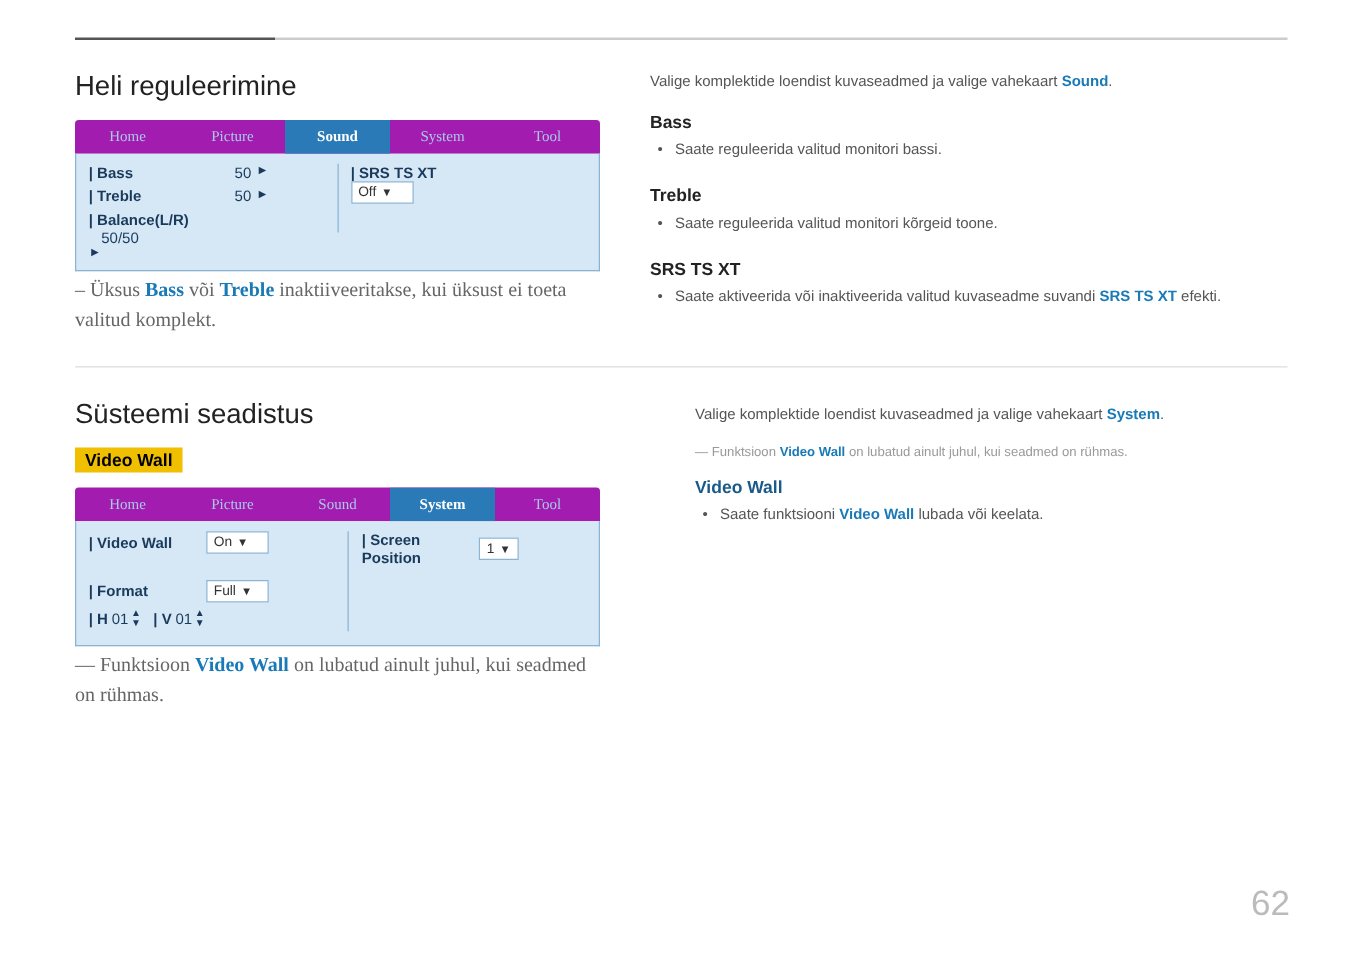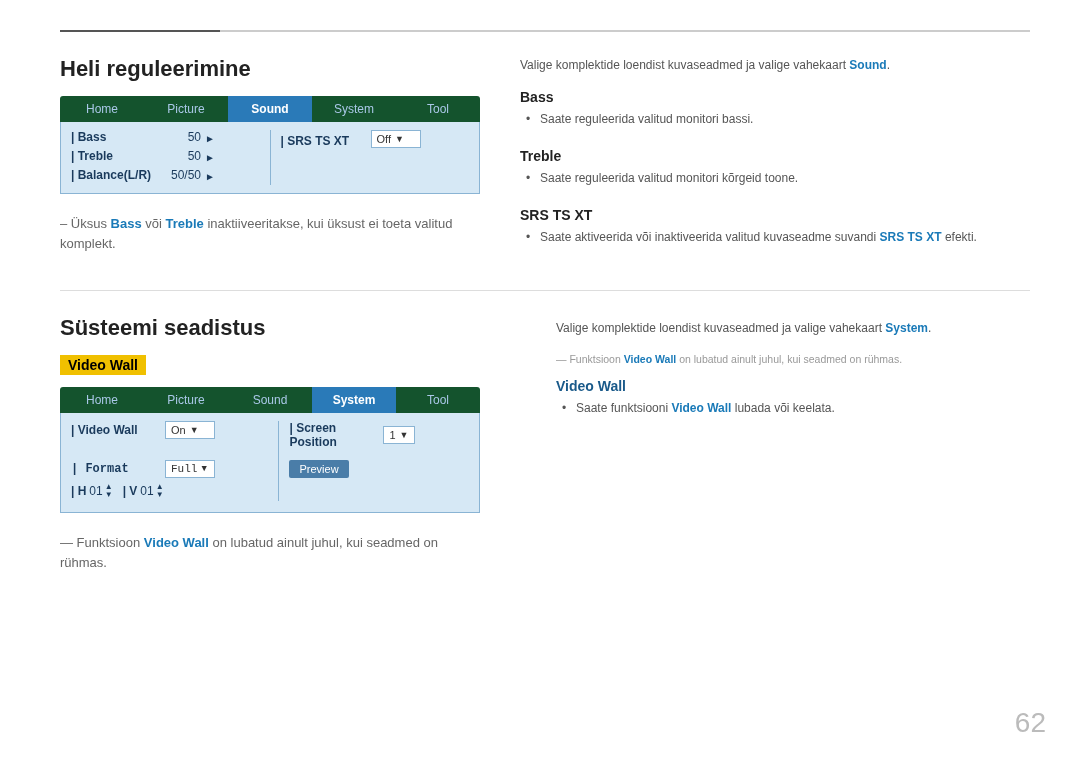--- a/index.html
+++ b/index.html
@@ -40,32 +40,33 @@
     }
 
     .right-col {
       flex: 1;
       padding-top: 0;
     }
 
     
     .section-title {
       font-size: 22px;
-      font-weight: bold;
+      font-weight: normal;
       color: #222;
       margin-bottom: 14px;
     }
 
     
     .menu-bar {
       display: flex;
-      background: #14532d;
+      background: #a21caf;
       border-radius: 3px 3px 0 0;
       overflow: hidden;
       width: 100%;
+      font-family: Liberation Serif, serif;
     }
 
     .menu-item {
       flex: 1;
       text-align: center;
       padding: 6px 0;
       font-size: 12px;
       color: #aac8e8;
       cursor: pointer;
     }
@@ -79,27 +80,27 @@
     
     .panel-content {
       background: #d6e8f5;
       border: 1px solid #8ab4d4;
       border-top: none;
       padding: 8px 10px;
     }
 
     .panel-row {
       display: flex;
-      align-items: flex-end;
+      align-items: flex-start;
       margin-bottom: 5px;
       font-size: 12px;
       color: #1a3a5c;
     }
 
-    .panel-row:last-child { margin-bottom: 0; }
+    .panel-row:last-child { margin-bottom: 0; flex-direction: column; }
 
     .panel-label {
       width: 90px;
       font-weight: bold;
     }
 
     .panel-value {
       width: 40px;
       text-align: right;
       margin-right: 4px;
@@ -132,24 +133,25 @@
       min-width: 50px;
     }
 
     .panel-dropdown .dd-arrow {
       margin-left: 4px;
       font-size: 9px;
     }
 
     
     .note-text {
-      font-size: 13px;
+      font-size: 16px;
       color: #666;
-      margin-top: 20px;
+      margin-top: 4px;
       line-height: 1.5;
+      font-family: Liberation Serif, serif;
     }
 
     .note-text .bold-blue {
       font-weight: bold;
       color: #1a7ab8;
     }
 
     
     .right-section {
       margin-bottom: 20px;
@@ -288,21 +290,21 @@
 
     .note-italic.small-line {
       font-size: 10.5px;
       color: #999;
     }
 
     
     .page-number {
       position: absolute;
       bottom: 24px;
-      right: 34px;
+      right: 48px;
       font-size: 28px;
       color: #bbb;
       font-weight: 300;
     }
   </style>
 </head>
 <body>
 
 <div class="page-container">
 
@@ -406,21 +408,21 @@
       <div class="panel-content">
         <div style="display:flex;">
           <div style="flex:1.1;">
             <div class="panel-row2">
               <span class="panel-label2">| Video Wall</span>
               <div class="panel-dropdown" style="margin-left:4px;">
                 <span>On</span>
                 <span class="dd-arrow">▼</span>
               </div>
             </div>
-            <div class="panel-row2" style="margin-top:21px;font-family:Liberation Mono, monospace;">
+            <div class="panel-row2" style="margin-top:21px;">
               <span class="panel-label2">| Format</span>
               <div class="panel-dropdown" style="margin-left:4px;">
                 <span>Full</span>
                 <span class="dd-arrow">▼</span>
               </div>
             </div>
             <div class="panel-row2" style="margin-top:5px;">
               <span style="font-weight:bold;font-size:12px;margin-right:3px;">| H</span>
               <div class="spinner-val">
                 <span>01</span>
@@ -441,23 +443,20 @@
           </div>
           <div class="panel-sep2"></div>
           <div class="panel-right2">
             <div class="panel-row2">
               <span class="panel-label2">| Screen Position</span>
               <div class="panel-dropdown" style="margin-left:4px;min-width:30px;">
                 <span>1</span>
                 <span class="dd-arrow">▼</span>
               </div>
             </div>
-            <div style="margin-top:10px;">
-              <button class="preview-btn">Preview</button>
-            </div>
           </div>
         </div>
       </div>
 
       
       <div class="note-text">
         <span>— Funktsioon </span><span class="bold-blue">Video Wall</span><span> on lubatud ainult juhul, kui seadmed on rühmas.</span>
       </div>
     </div>
 

